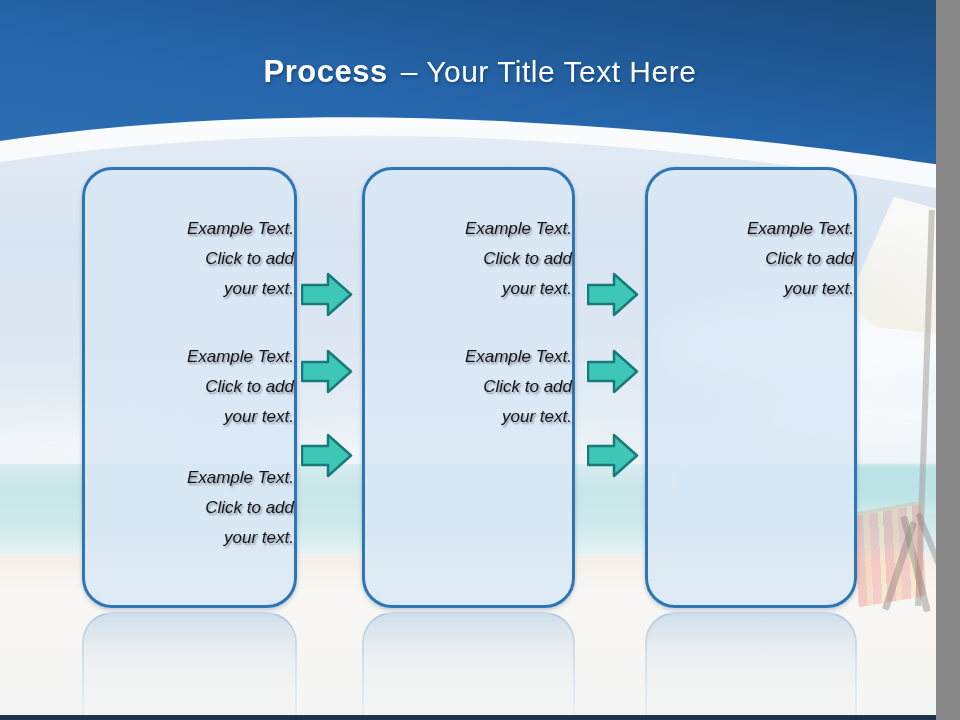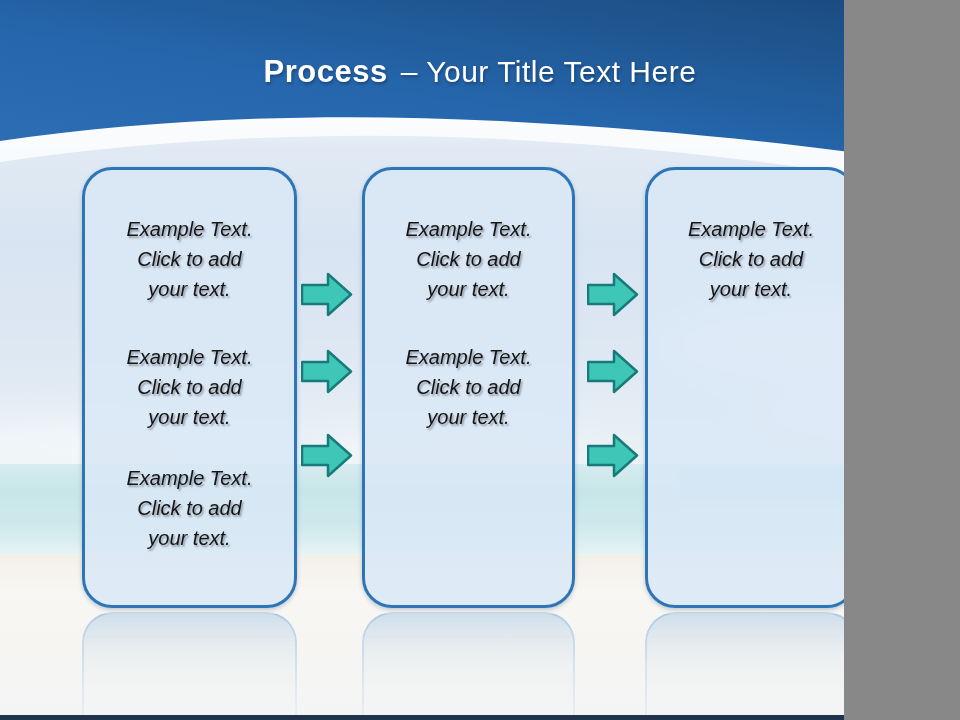--- a/index.html
+++ b/index.html
@@ -1,17 +1,17 @@
 <!DOCTYPE html>
 <html><head>
 <meta charset="utf-8">
 <style>
   html,body{margin:0;padding:0;background:#888;}
   .slide{
-    position:relative;width:844px;height:720px;overflow:hidden;
+    position:relative;width:936px;height:720px;overflow:hidden;
     font-family:"Liberation Sans",sans-serif;
     background:#0f766e;
   }
   
   .photo{position:absolute;inset:0;}
   .sky{position:absolute;left:0;top:0;width:960px;height:466px;
     background:linear-gradient(180deg,#a9c2dd 0%,#dbe7f3 14%,#edf2f8 20%,#d2e0ef 32%,#c7d8ec 52%,#ccdcec 72%,#dbe7f0 92%,#e2ecf1 100%);}
   .cloud{position:absolute;background:rgba(255,255,255,.8);border-radius:50%;filter:blur(16px);}
   .cloud.c1{left:660px;top:300px;width:340px;height:90px;}
   .cloud.c2{left:740px;top:380px;width:280px;height:70px;opacity:.8;}
@@ -46,22 +46,22 @@
     text-shadow:1px 2px 3px rgba(10,35,70,.45);}
   .title .b{font-weight:700;font-size:31px;}
   .title .r{margin-left:13px;font-weight:400;}
   
   .pbox{position:absolute;top:167px;height:441px;border-radius:30px;
     background:rgba(217,231,246,.85);border:3px solid #2e75b6;box-sizing:border-box;
     box-shadow:0 2px 4px rgba(50,80,120,.28);}
   .box1{left:82px;width:215px;}
   .box2{left:362px;width:213px;}
   .box3{left:645px;width:212px;}
-  .para{position:absolute;left:0;width:100%;text-align:center;
-    font-style:italic;font-size:20px;line-height:30px;color:#141414;
+  .para{position:absolute;left:0;width:100%;text-align:right;
+    font-style:italic;font-size:17px;line-height:30px;color:#141414;
     white-space:pre-line;text-shadow:1.5px 2px 2px rgba(95,100,115,.6);}
   .p1{top:44px;} .p2{top:172px;} .p3{top:293px;}
   
   .refl{position:absolute;top:612px;height:103px;border-radius:30px 30px 0 0;
     background:linear-gradient(180deg,rgba(150,190,225,.42),rgba(190,215,238,.22) 45%,rgba(208,226,242,.12) 72%,rgba(220,235,245,.05) 100%);
     border:2px solid rgba(110,160,210,.32);border-bottom:none;box-sizing:border-box;
     -webkit-mask-image:linear-gradient(180deg,#000 0%,rgba(0,0,0,.25) 100%);
     mask-image:linear-gradient(180deg,#000 0%,rgba(0,0,0,.25) 100%);}
   .r1{left:82px;width:215px;} .r2{left:362px;width:213px;} .r3{left:645px;width:212px;}
   

